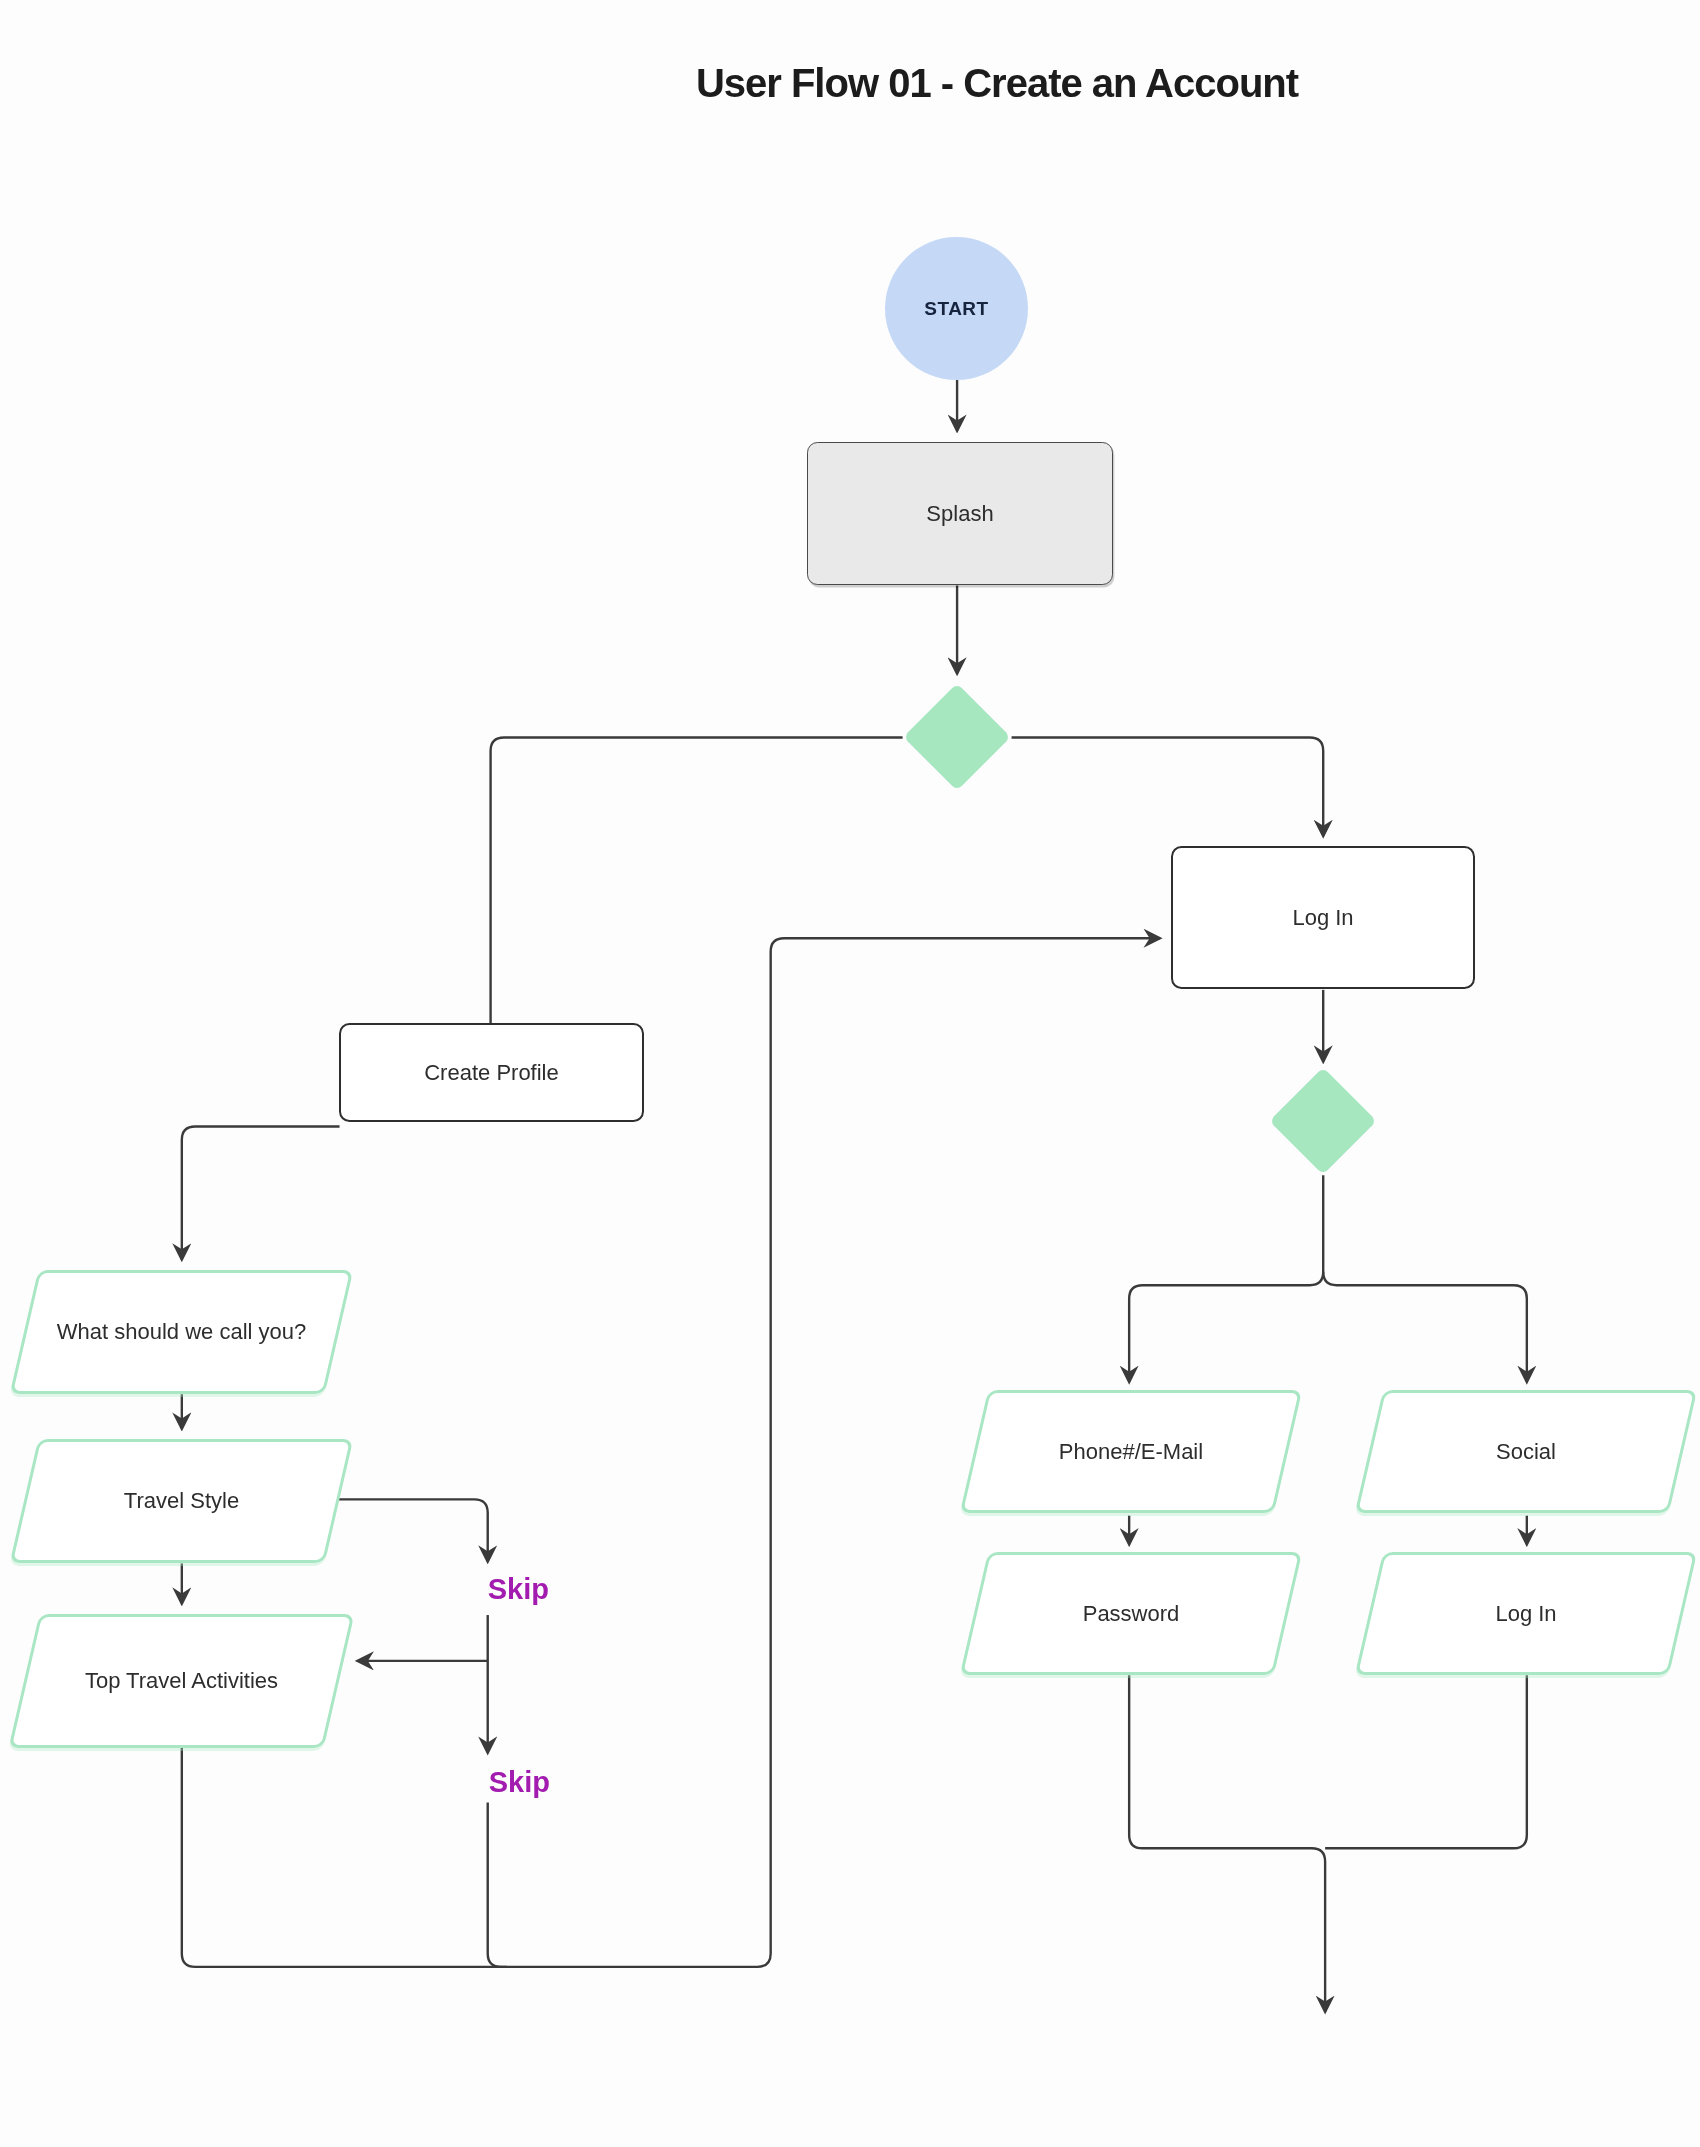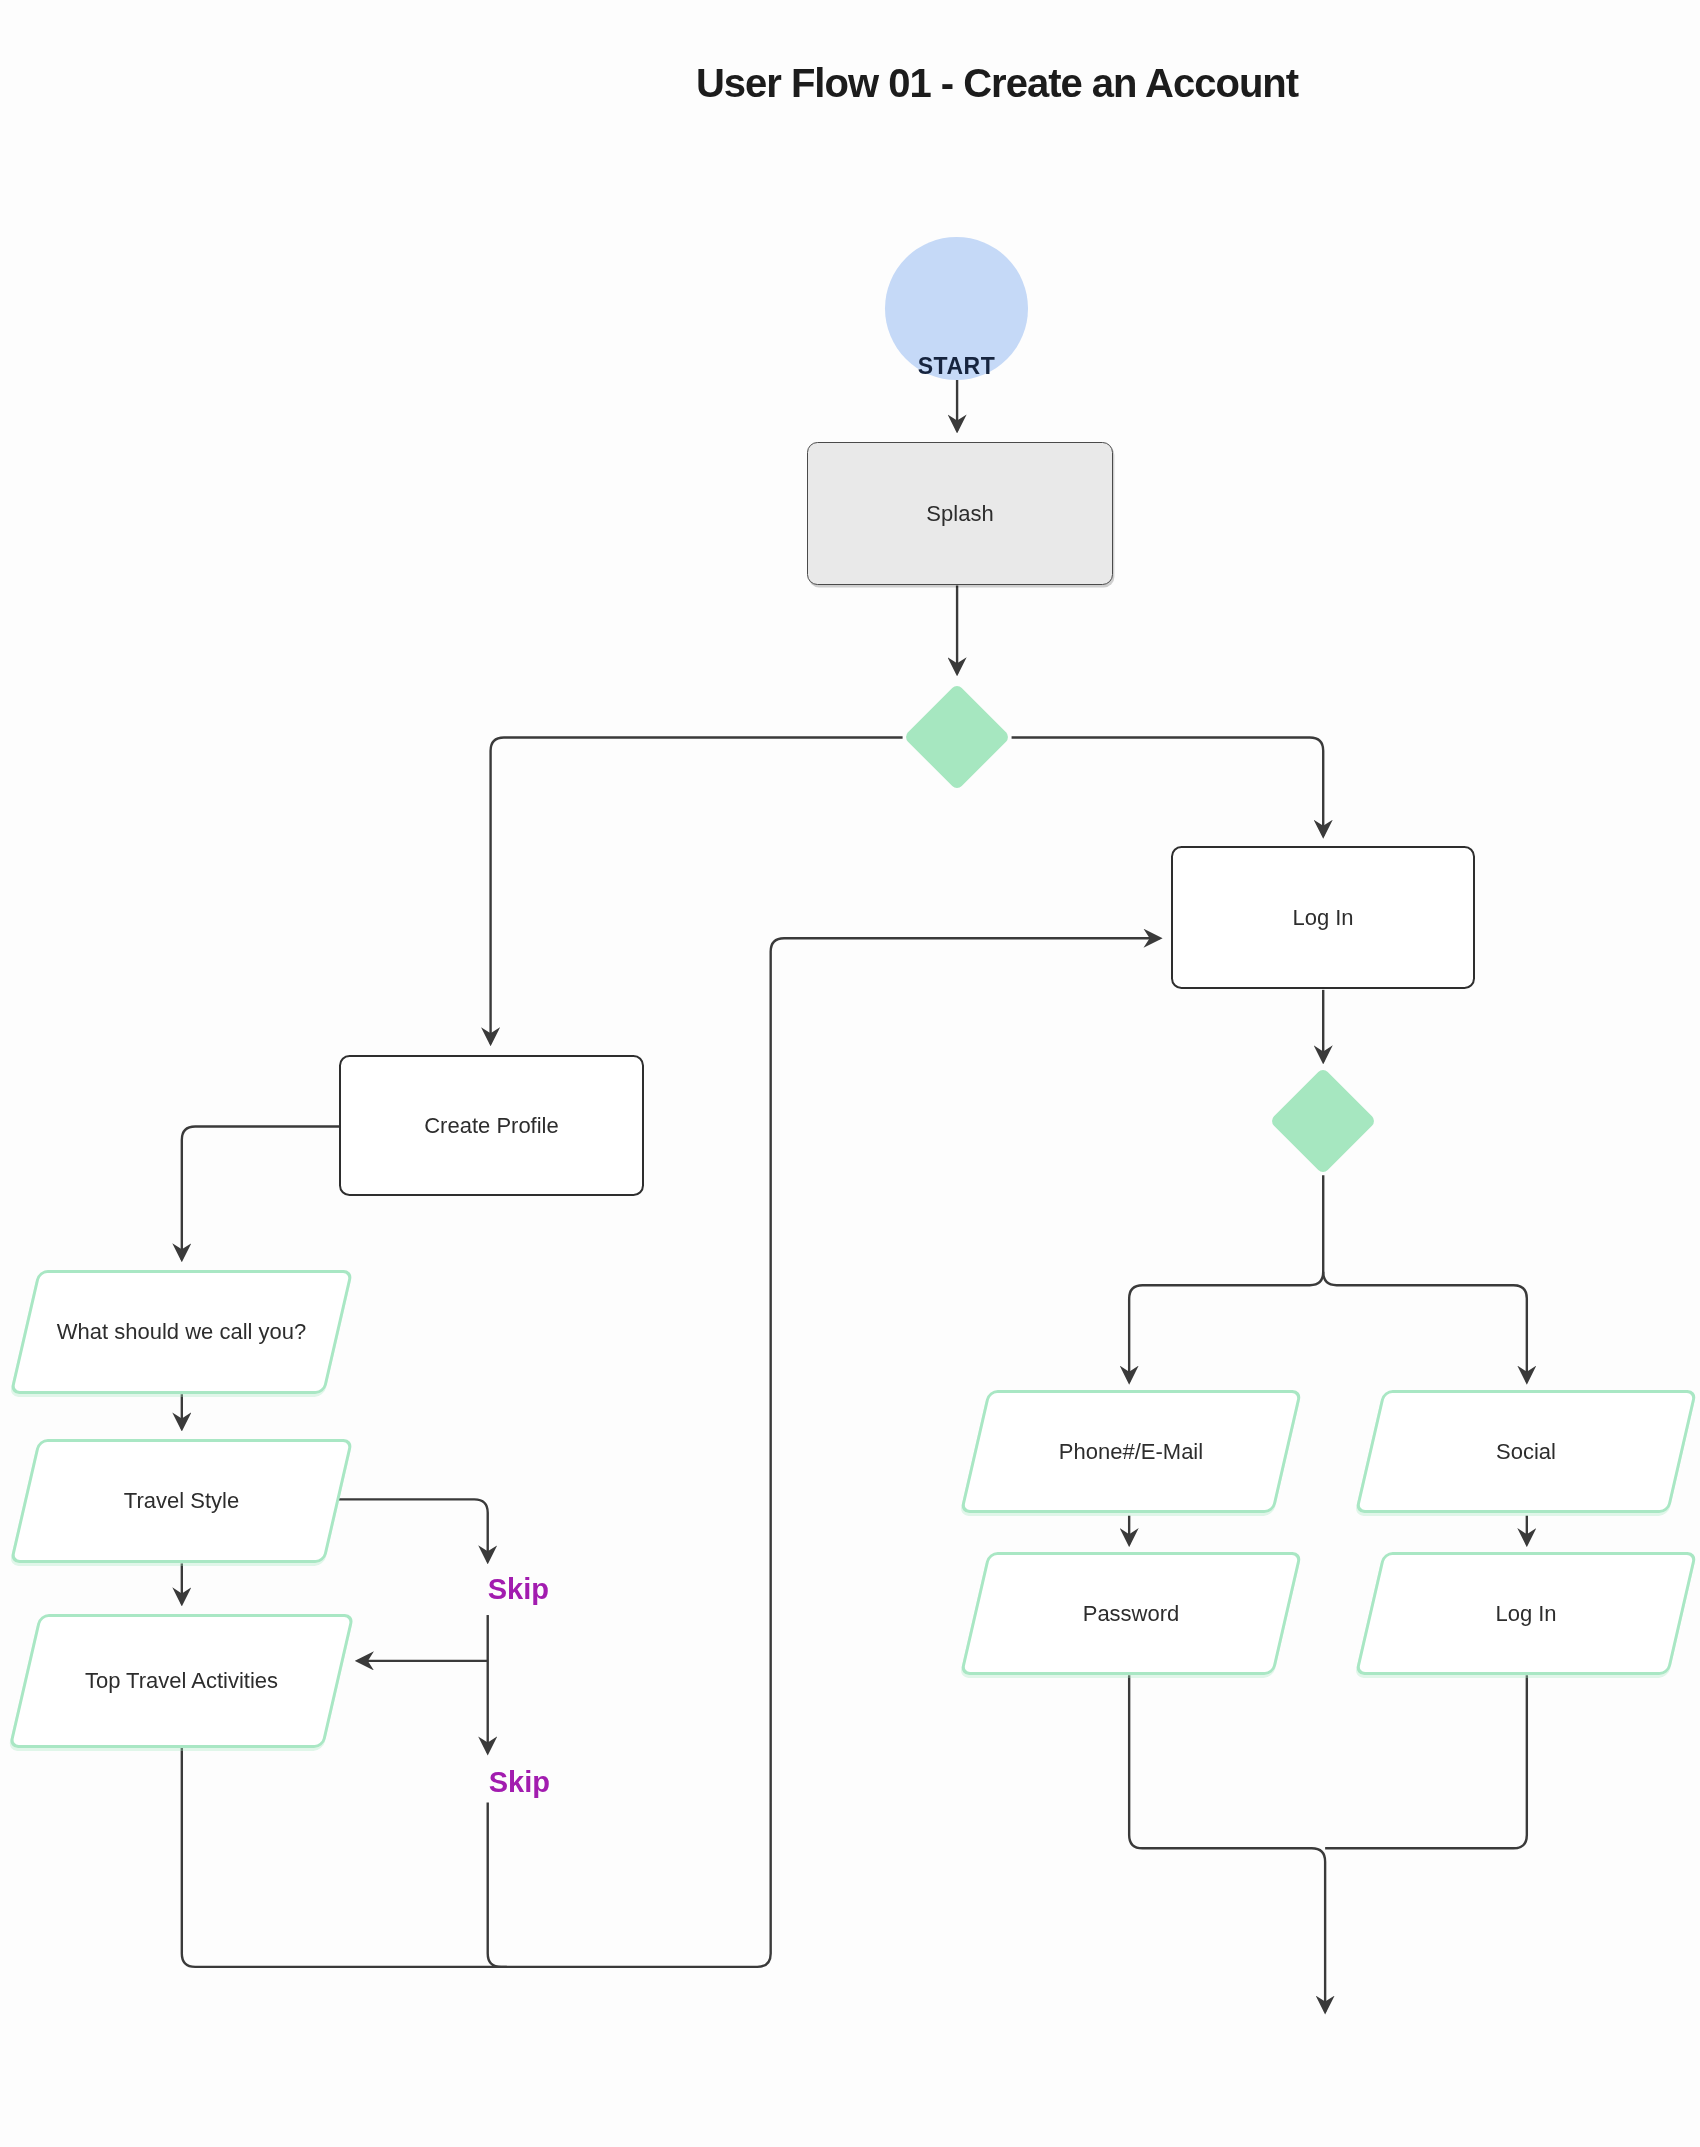--- a/index.html
+++ b/index.html
@@ -24,21 +24,21 @@
     font-size:40px;font-weight:700;letter-spacing:-1px;color:#1c1c1c;
   }
   svg.wires{position:absolute;left:0;top:0;width:1701px;height:2148px;}
   svg.wires path.connector{fill:none;stroke:var(--line);stroke-width:2.5px;}
   .node{
     position:absolute;display:flex;align-items:center;justify-content:center;
     font-size:22px;color:var(--text);text-align:center;box-sizing:border-box;
   }
   .circle{
     width:143px;height:143px;border-radius:50%;background:var(--blue-fill);
-    font-weight:700;font-size:23px;color:var(--blue-text);letter-spacing:0.5px;align-items:flex-end;
+    font-weight:700;font-size:19px;color:var(--blue-text);letter-spacing:0.5px;
   }
   .rect{
     width:306px;height:143px;border-radius:10.5px;background:#fff;
     border:2.4px solid var(--box-border);
   }
   .rect.gray{
     background:var(--gray-fill);border:1.9px solid var(--gray-border);
     box-shadow:1.4px 2.4px 0 rgba(0,0,0,.18);
     justify-content:center;
   }
@@ -101,21 +101,21 @@
   <div class="node rect gray" style="left:807px;top:410px;">
     <span>Splash</span>
   </div>
 
   <div class="node diamond" style="left:919px;top:667px;"></div>
 
   <div class="node rect" style="left:1171px;top:814px;width:304px;">
     <span>Log In</span>
   </div>
 
-  <div class="node rect" style="left:339px;top:1023px;width:305px;height:141px;">
+  <div class="node rect" style="left:339px;top:991px;width:305px;height:99px;">
     <span>Create Profile</span>
   </div>
 
   <div class="node diamond" style="left:1285px;top:1051px;"></div>
 
   <div class="para" style="left:24px;top:1238px;width:315px;height:124px;">
     <div class="para-label">What should we call you?</div>
   </div>
 
   <div class="para" style="left:24px;top:1407px;width:315px;height:124px;">

